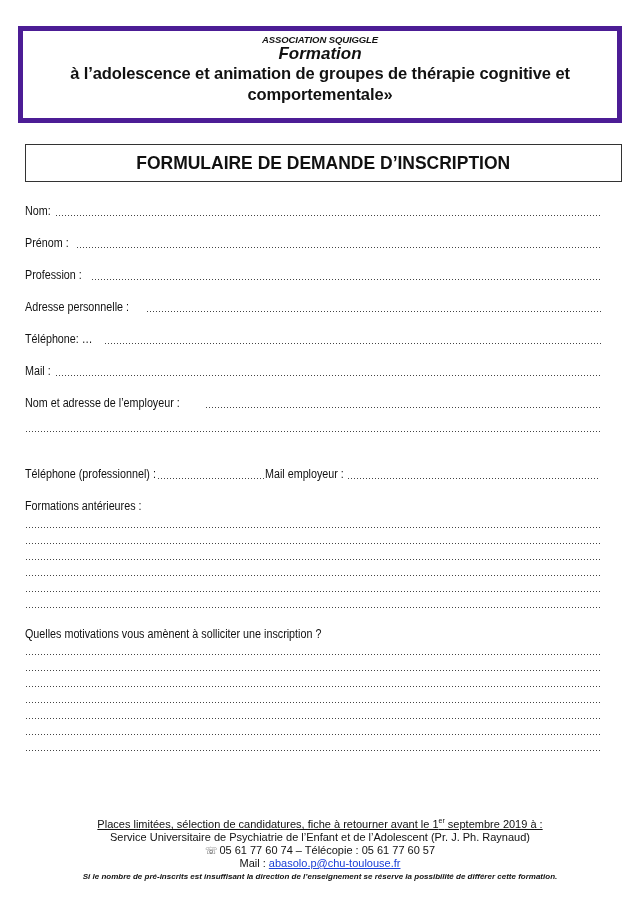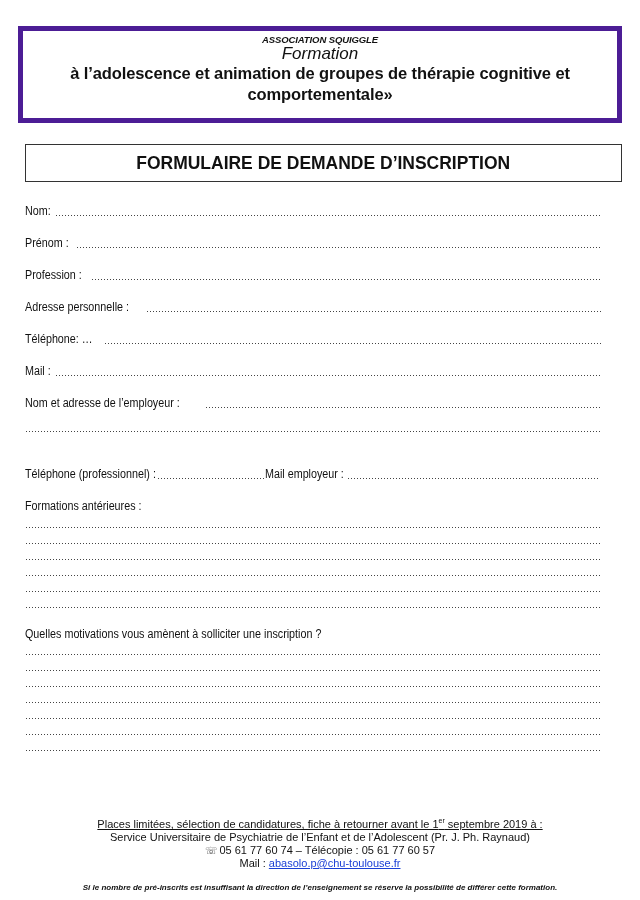--- a/index.html
+++ b/index.html
@@ -26,21 +26,21 @@
     .assoc {
       font-size: 9.5px;
       font-weight: bold;
       font-style: italic;
       margin-top: 3px;
       line-height: 11px;
       letter-spacing: -0.1px;
     }
     .formation {
       font-size: 17px;
-      font-weight: normal;
+      font-weight: bold;
       font-style: italic;
       line-height: 18px;
     }
     .subtitle {
       font-size: 16.5px;
       font-weight: bold;
       line-height: 21px;
       letter-spacing: -0.1px;
     }
     .title-box {
@@ -148,21 +148,21 @@
       color: #111;
     }
     .footer .underline { text-decoration: underline; }
     .footer sup { font-size: 7px; line-height: 0; }
     .footer a { color: #1a3fd6; text-decoration: underline; text-align: right; }
     .footer .note {
       font-size: 8px;
       font-weight: bold;
       font-style: italic;
       line-height: 11px;
-      margin-top: 12px;
+      margin-top: 1px;
     }
     .phone-icon { font-size: 10px; color: #555; margin-right: 2px; }
   </style>
 </head>
 <body>
 
 <div class="header-box">
   <div class="assoc">ASSOCIATION SQUIGGLE</div>
   <div class="formation">Formation</div>
   <div class="subtitle">à l’adolescence et animation de groupes de thérapie cognitive et</div>

